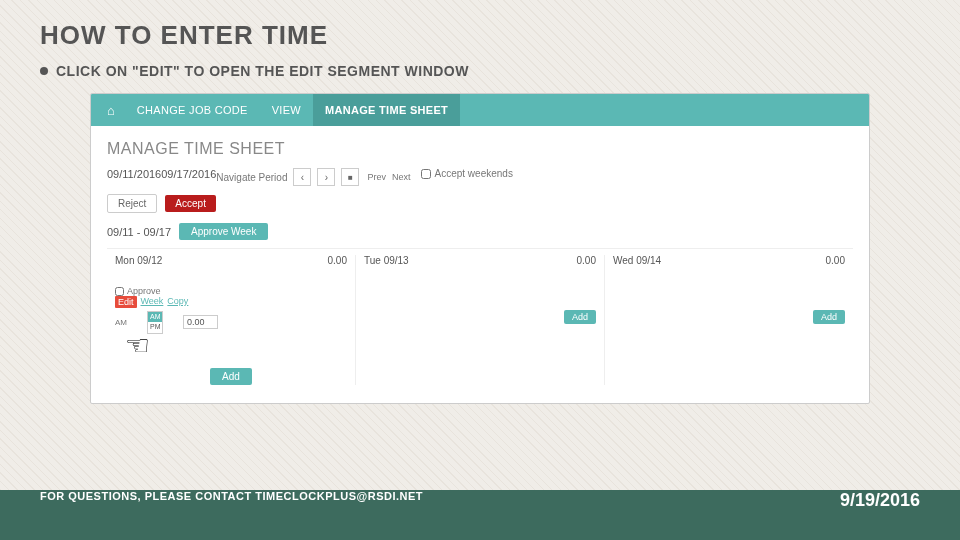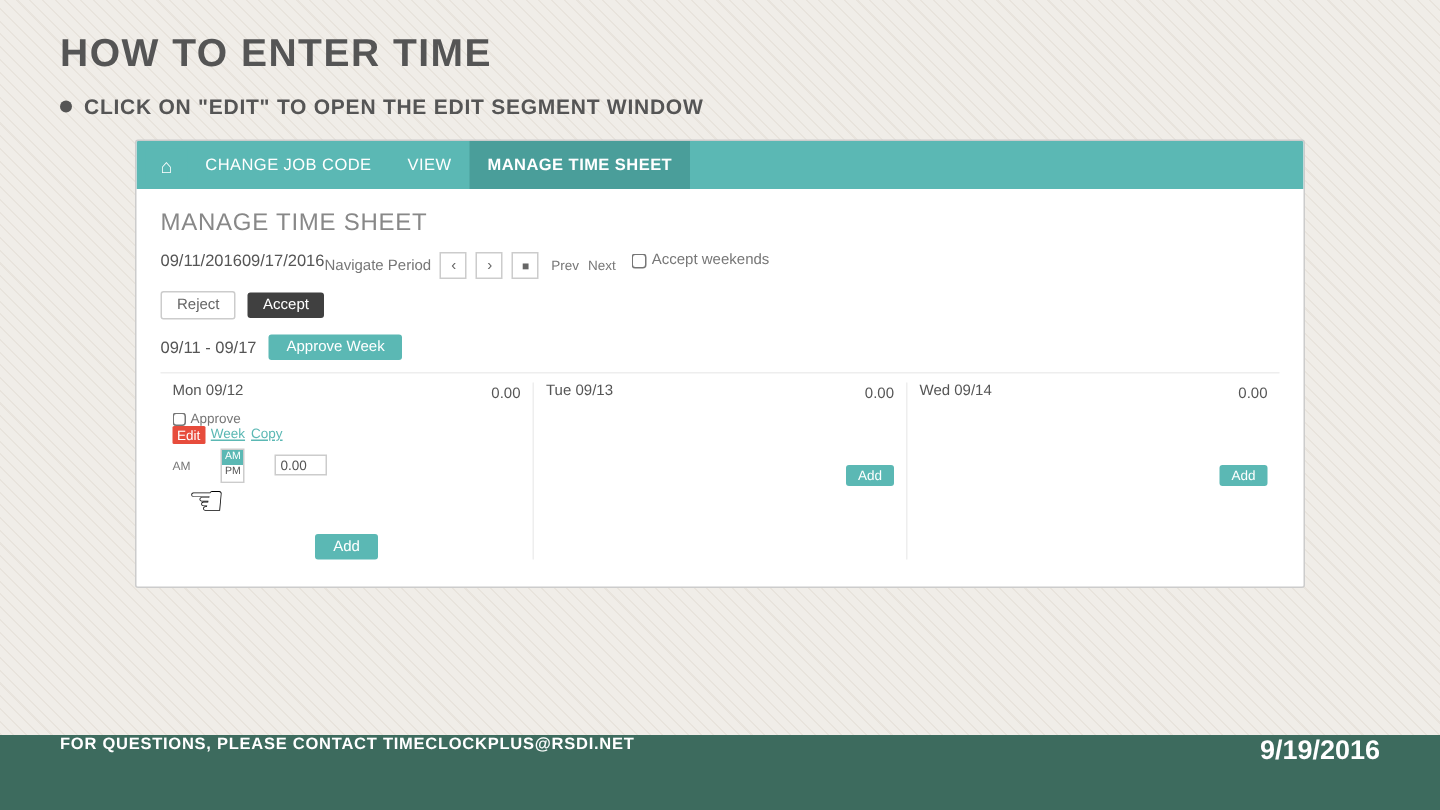--- a/index.html
+++ b/index.html
@@ -176,21 +176,21 @@
       background: white;
       border: 1px solid #ccc;
       color: #666;
       font-size: 10px;
       padding: 3px 10px;
       cursor: pointer;
       border-radius: 2px;
     }
 
     .btn-accept {
-      background: #404040;
+      background: #b91c1c;
       border: none;
       color: white;
       font-size: 10px;
       padding: 3px 10px;
       cursor: pointer;
       border-radius: 2px;
     }
 
     .week-section {
       margin-bottom: 8px;
@@ -244,22 +244,22 @@
 
     .entry-hours {
       font-size: 10px;
       color: #555;
       text-align: right;
     }
 
     .entry-header {
       display: flex;
       justify-content: space-between;
-      align-items: center;
-      margin-bottom: 4px;
+      align-items: flex-start;
+      margin-bottom: 16px;
     }
 
     .approve-checkbox {
       display: flex;
       align-items: center;
       gap: 3px;
       font-size: 9px;
       color: #777;
     }
 

